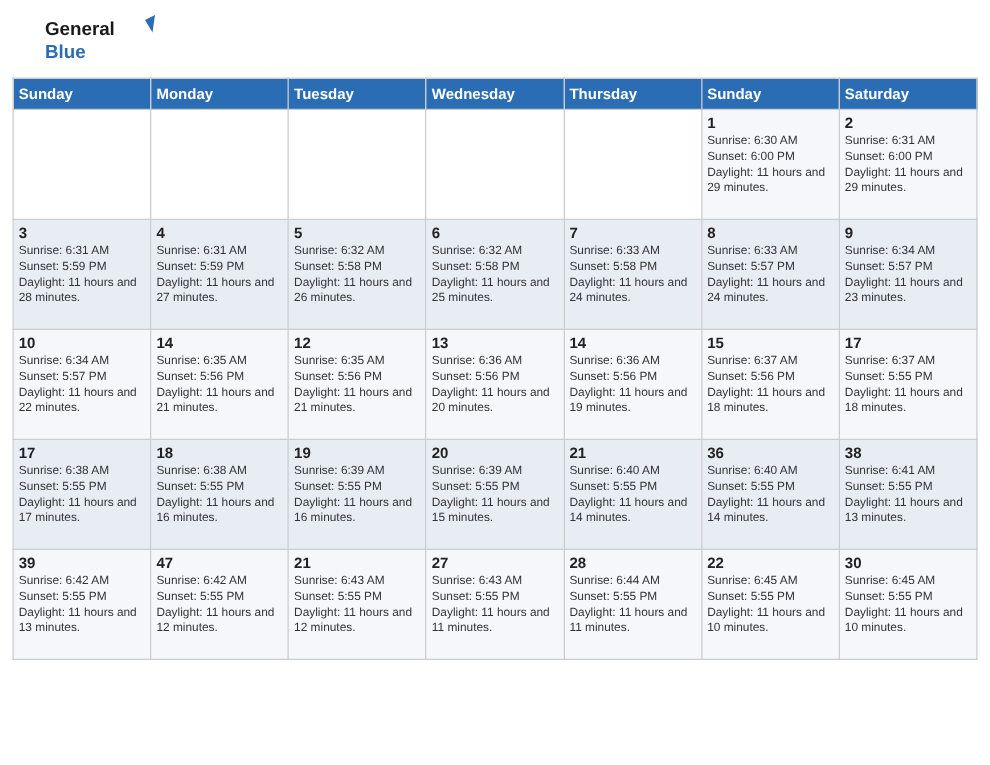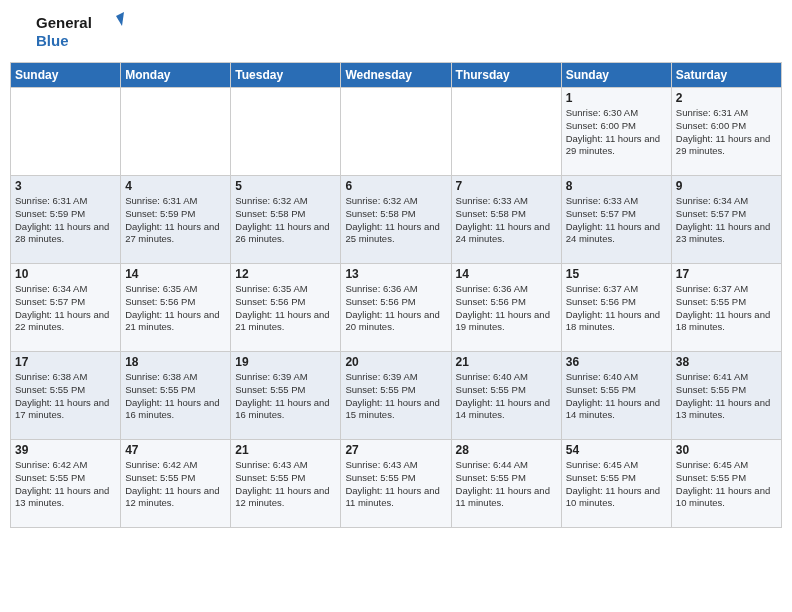--- a/index.html
+++ b/index.html
@@ -229,21 +229,21 @@
         </td>
         <td>
           <div class="day-num">27</div>
           <div class="day-info">Sunrise: 6:43 AM<br>Sunset: 5:55 PM<br>Daylight: 11 hours and 11 minutes.</div>
         </td>
         <td>
           <div class="day-num">28</div>
           <div class="day-info">Sunrise: 6:44 AM<br>Sunset: 5:55 PM<br>Daylight: 11 hours and 11 minutes.</div>
         </td>
         <td>
-          <div class="day-num">54</div>
+          <div class="day-num">22</div>
           <div class="day-info">Sunrise: 6:45 AM<br>Sunset: 5:55 PM<br>Daylight: 11 hours and 10 minutes.</div>
         </td>
         <td>
           <div class="day-num">30</div>
           <div class="day-info">Sunrise: 6:45 AM<br>Sunset: 5:55 PM<br>Daylight: 11 hours and 10 minutes.</div>
         </td>
       </tr>
     </tbody>
 </table>
 

